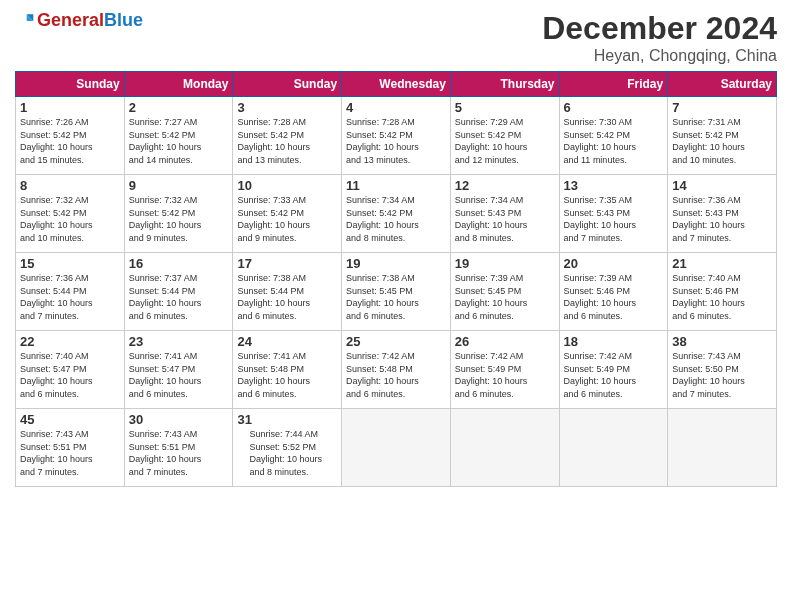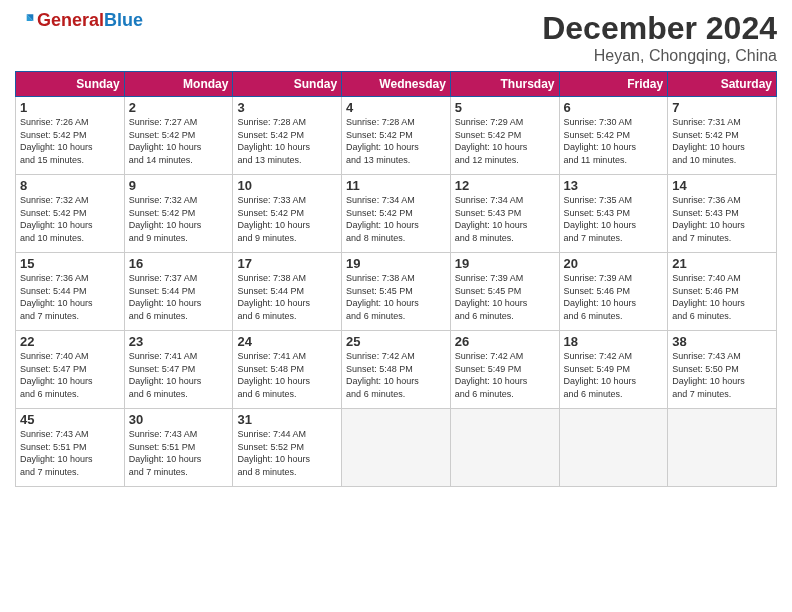--- a/index.html
+++ b/index.html
@@ -326,21 +326,21 @@
           </td>
           <td>
             <span class="day-num">30</span>
             <div class="day-detail" style="white-space: pre-line;">Sunrise: 7:43 AM
 Sunset: 5:51 PM
 Daylight: 10 hours
 and 7 minutes.</div>
           </td>
           <td>
             <span class="day-num">31</span>
-            <div class="day-detail" style="white-space: pre-line;">Sunrise: 7:44 AM
+            <div class="day-detail" style="white-space: pre-line; margin-left: 12px;">Sunrise: 7:44 AM
 Sunset: 5:52 PM
 Daylight: 10 hours
 and 8 minutes.</div>
           </td>
           <td class="empty"></td>
           <td class="empty"></td>
           <td class="empty"></td>
           <td class="empty"></td>
         </tr>
       </tbody>

